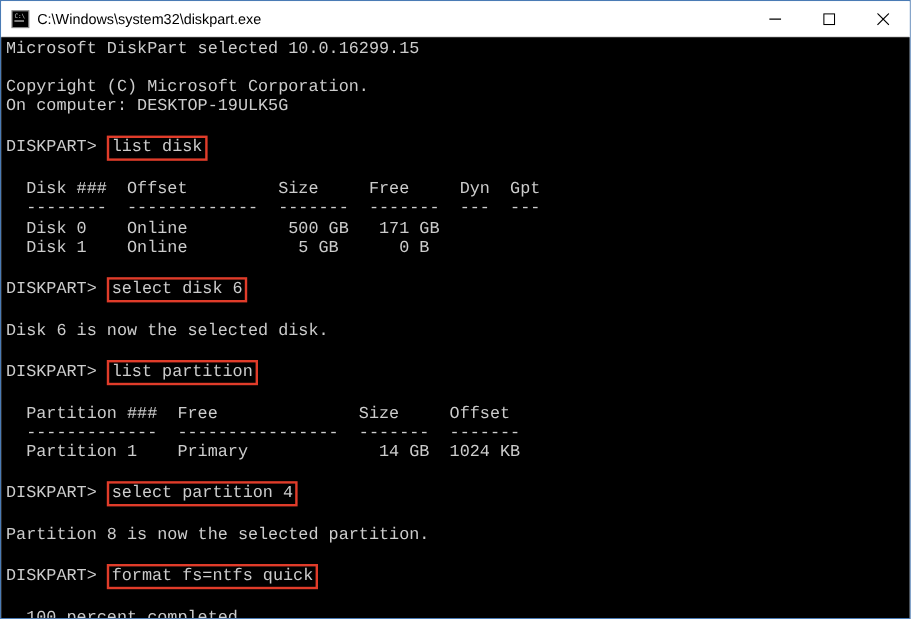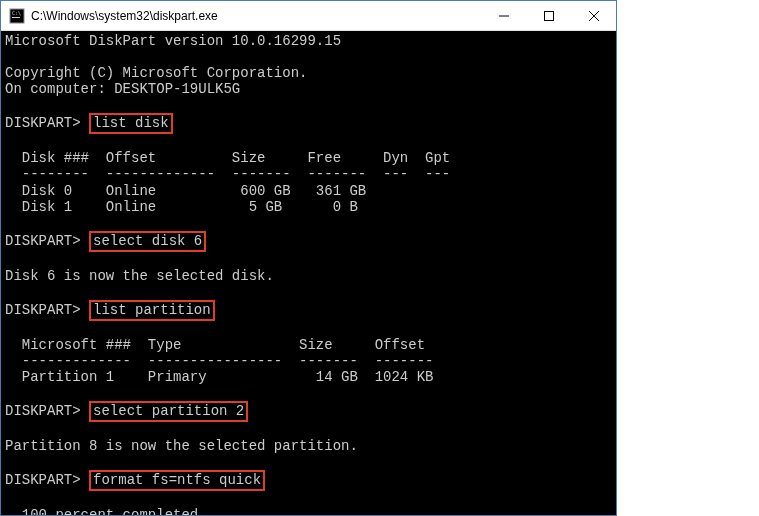--- a/index.html
+++ b/index.html
@@ -4,21 +4,21 @@
   <style>
     * { margin: 0; padding: 0; box-sizing: border-box; }
     body {
       font-family: 'Segoe UI', Tahoma, sans-serif;
       background: #fff;
       width: 759px;
       height: 516px;
       overflow: hidden;
     }
     .window {
-      width: 617px;
+      width: 759px;
       height: 516px;
       border: 1px solid #4a7bb5;
       display: flex;
       flex-direction: column;
       background: #fff;
     }
     .titlebar {
       height: 30px;
       background: #fff;
       display: flex;
@@ -91,43 +91,43 @@
           </svg>
       </div>
       <div class="ctrl-btn close">
         <svg width="10" height="10">
             <line x1="0" y1="0" x2="10" y2="10" stroke-width="1"></line>
             <line x1="10" y1="0" x2="0" y2="10" stroke-width="1"></line>
           </svg>
       </div>
     </div>
   </div>
-  <div class="terminal"><span>Microsoft DiskPart version 10.0.16299.15</span>
+  <div class="terminal"><span>Microsoft DiskPart selected 10.0.16299.15</span>
 
 <span>Copyright (C) Microsoft Corporation.</span>
 <span>On computer: DESKTOP-19ULK5G</span>
 
 <span>DISKPART&gt;</span> <span class="hl">list disk</span>
 
 <span>  Disk ###  Offset         Size     Free     Dyn  Gpt</span>
 <span>  --------  -------------  -------  -------  ---  ---</span>
-<span>  Disk 0    Online          600 GB   361 GB</span>
+<span>  Disk 0    Online          500 GB   171 GB</span>
 <span>  Disk 1    Online           5 GB      0 B</span>
 
 <span>DISKPART&gt;</span> <span class="hl">select disk 6</span>
 
 <span>Disk 6 is now the selected disk.</span>
 
 <span>DISKPART&gt;</span> <span class="hl">list partition</span>
 
-<span>  Microsoft ###  Type              Size     Offset</span>
+<span>  Partition ###  Free              Size     Offset</span>
 <span>  -------------  ----------------  -------  -------</span>
 <span>  Partition 1    Primary             14 GB  1024 KB</span>
 
-<span>DISKPART&gt;</span> <span class="hl">select partition 2</span>
+<span>DISKPART&gt;</span> <span class="hl">select partition 4</span>
 
 <span>Partition 8 is now the selected partition.</span>
 
 <span>DISKPART&gt;</span> <span class="hl">format fs=ntfs quick</span>
 
 <span>  100 percent completed</span>
 </div>
 </div>
 
 </body></html>

